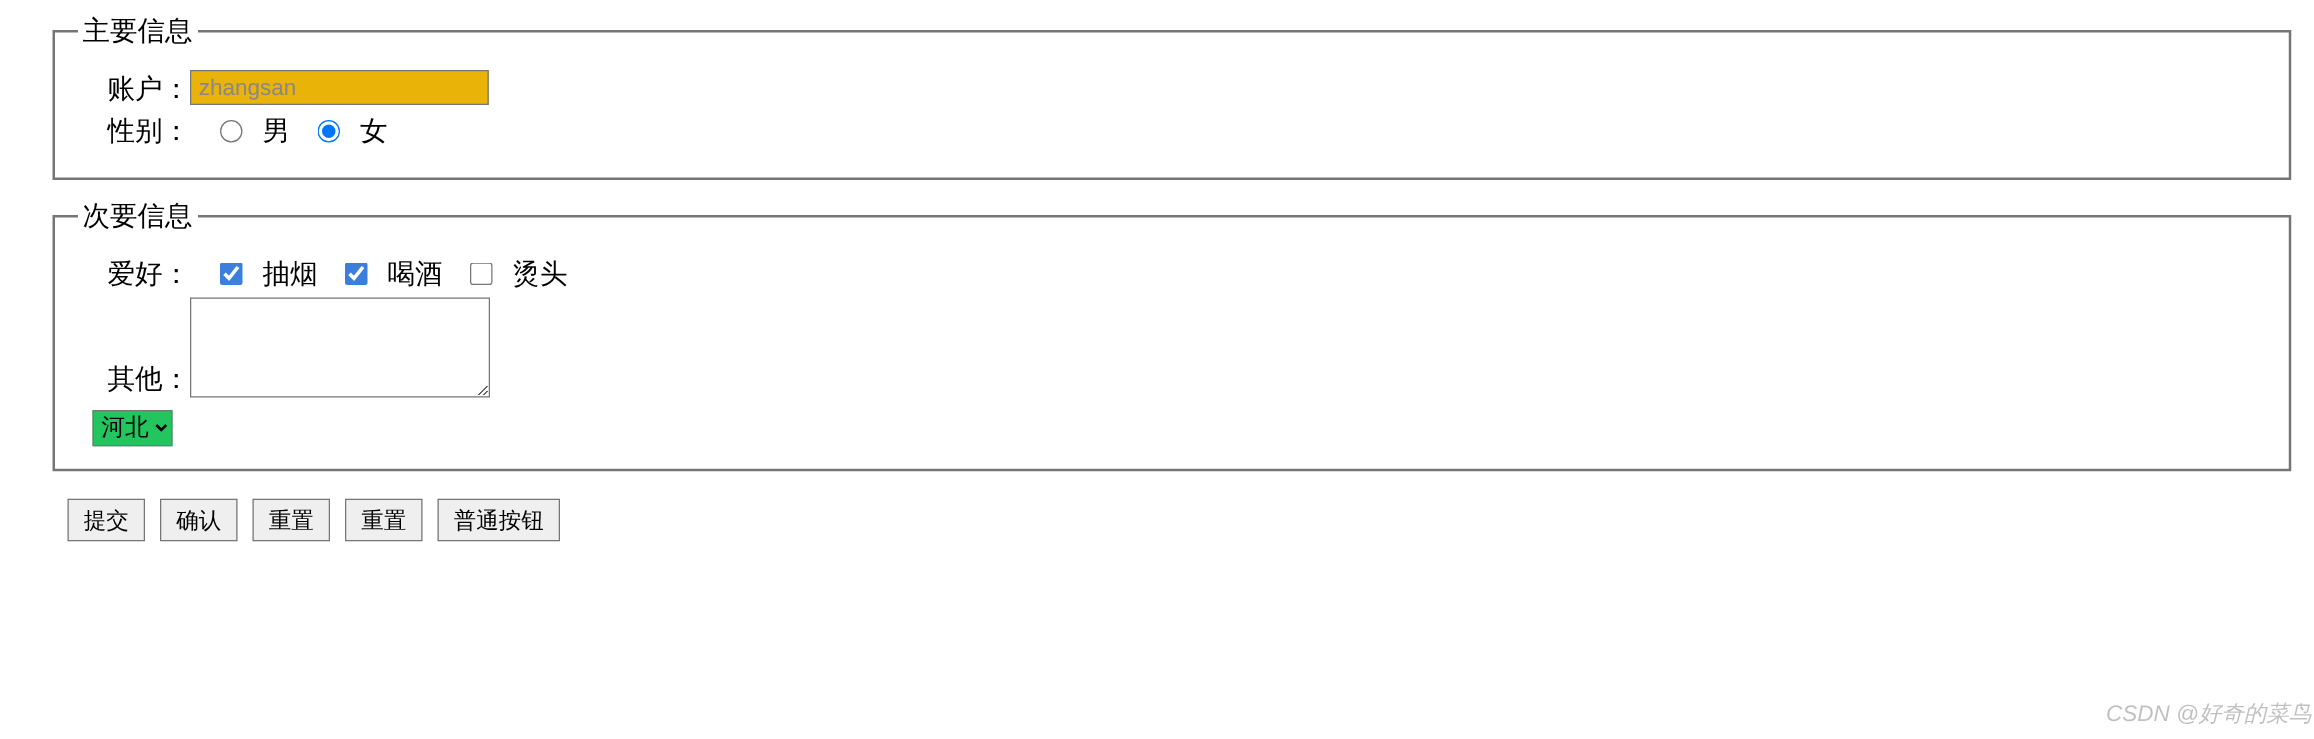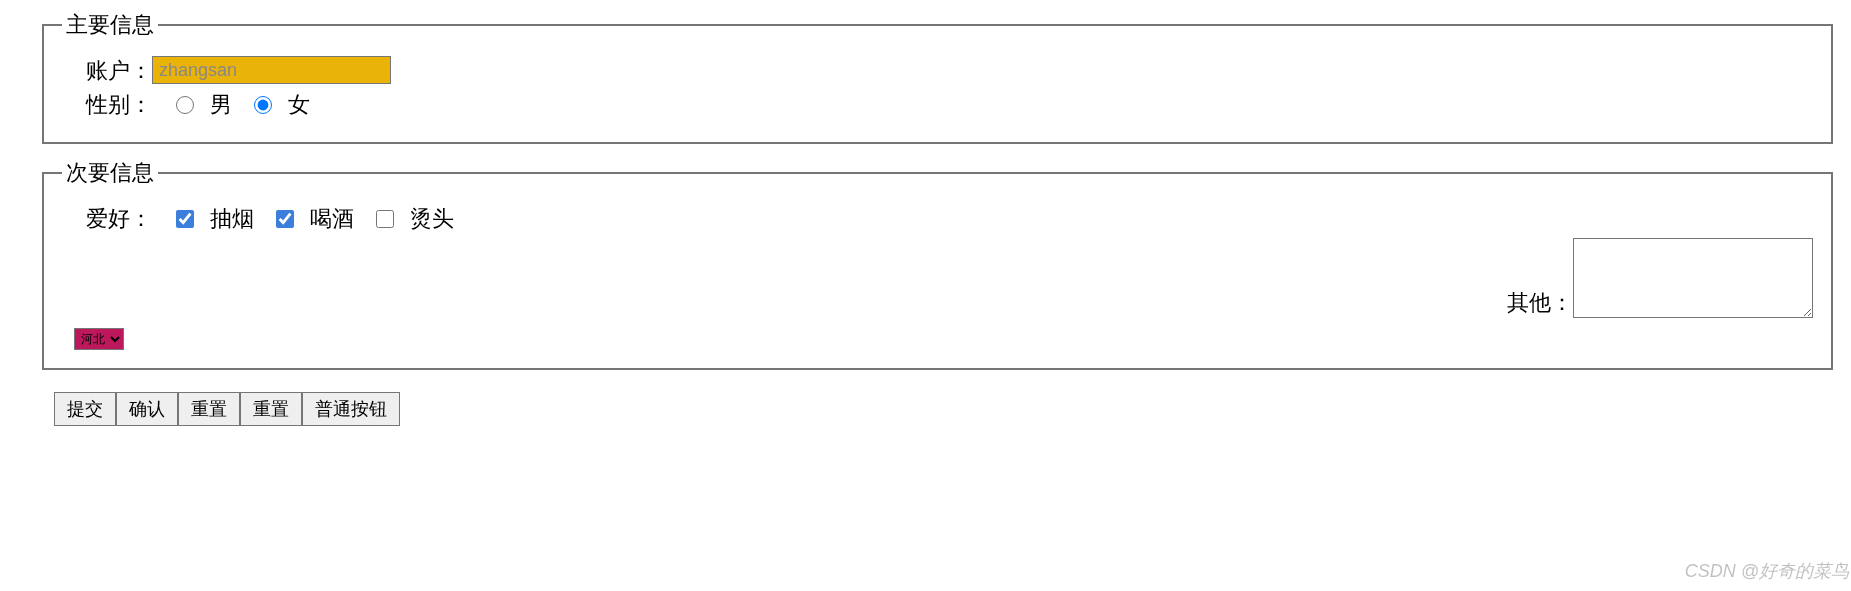--- a/index.html
+++ b/index.html
@@ -23,21 +23,20 @@
       font-size: 22px;
       padding: 0 4px;
     }
     .row {
       display: flex;
       align-items: flex-start;
       margin: 4px 0;
     }
     .row-align-end {
       align-items: flex-end;
-      justify-content: flex-end;
     }
     .label {
       width: 78px;
       font-size: 22px;
     }
     .text-input {
       width: 239px;
       height: 28px;
       font-size: 18px;
       padding: 2px 6px;
@@ -69,28 +68,29 @@
     textarea {
       width: 240px;
       height: 80px;
       border: 1px solid #767676;
       resize: both;
       font-family: inherit;
       font-size: 16px;
       padding: 4px;
     }
     select {
-      font-size: 12px;
+      font-size: 19px;
       padding: 2px 2px;
       border: 1px solid #767676;
-      background: #be185d;
+      background: #22c55e;
       margin-top: 6px;
     }
     .button-row {
       display: flex;
+      gap: 12px;
       margin-top: 22px;
     }
     .btn {
       font-size: 18px;
       padding: 4px 12px;
       border: 1px solid #767676;
       background: #efefef;
       cursor: pointer;
       font-family: inherit;
     }

